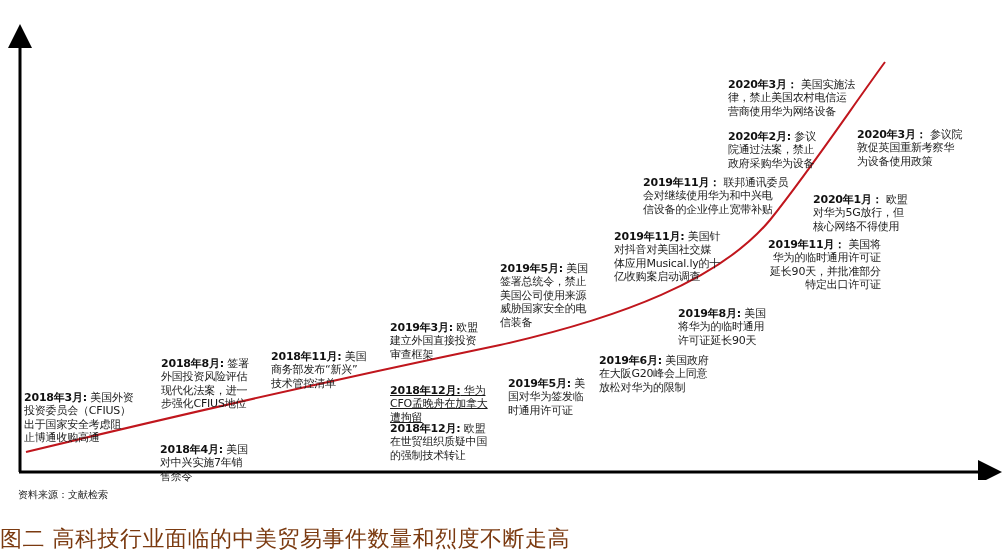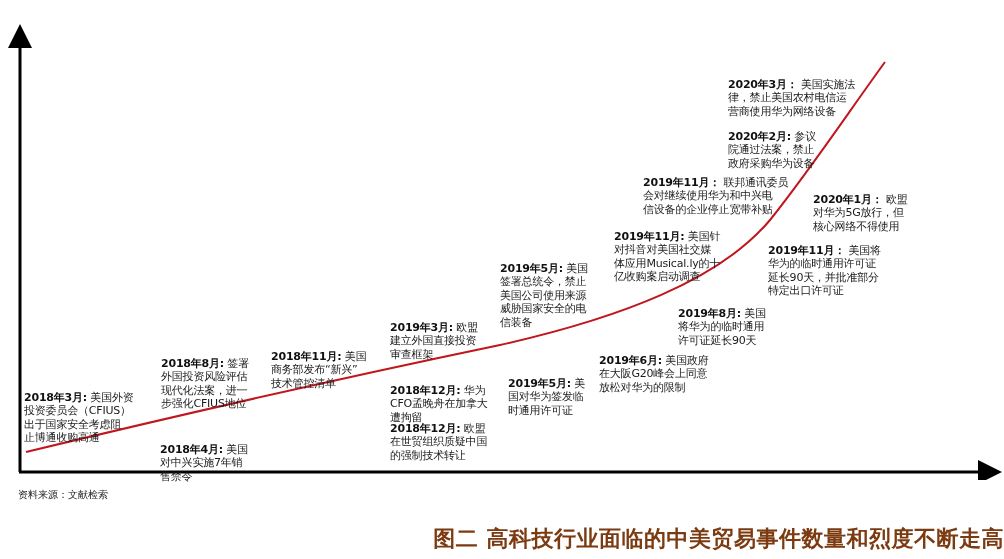--- a/index.html
+++ b/index.html
@@ -19,22 +19,22 @@
       white-space: pre-line;
       letter-spacing: -0.2px;
     }
     .event .date { font-weight: bold; color: #111; }
     .source {
       position: absolute; left: 18px; top: 488px;
       font-size: 10px; color: #222;
     }
     .caption {
       position: absolute; left: 0; top: 524px; width: 1004px;
-      text-align: right;
-      font-size: 22px; font-weight: bold;
+      text-align: left;
+      font-size: 22px; font-weight: normal;
       color: #7b3a10;
       letter-spacing: 0.5px;
     }
   </style>
 </head>
 <body>
 
 <div id="canvas">
 
   <svg class="axes" width="1004" height="480" viewBox="0 0 1004 480">
@@ -71,21 +71,21 @@
 步强化CFIUS地位</span>
   </div>
 
 
   <div class="event" style="left:271px; top:336px;">
     <span class="date">2018年11月:</span><span> 美国
 商务部发布“新兴”
 技术管控清单</span>
   </div>
 
-  <div class="event" style="left:390px; top:370px;">
+  <div class="event" style="left:390px; top:370px;text-decoration:underline;">
     <span class="date">2018年12月:</span><span> 华为
 CFO孟晚舟在加拿大
 遭拘留</span>
   </div>
 
   <div class="event" style="left:390px; top:408px;">
     <span class="date">2018年12月:</span><span> 欧盟
 在世贸组织质疑中国
 的强制技术转让</span>
   </div>
@@ -128,21 +128,21 @@
 将华为的临时通用
 许可证延长90天</span>
   </div>
 
   <div class="event" style="left:643px; top:162px;">
     <span class="date">2019年11月：</span><span> 联邦通讯委员
 会对继续使用华为和中兴电
 信设备的企业停止宽带补贴</span>
   </div>
 
-  <div class="event" style="left:768px; top:230px;">
+  <div class="event" style="left:768px; top:224px;text-align:right;">
     <span class="date">2019年11月：</span><span> 美国将
 华为的临时通用许可证
 延长90天，并批准部分
 特定出口许可证</span>
   </div>
 
   <div class="event" style="left:728px; top:116px;">
     <span class="date">2020年2月:</span><span> 参议
 院通过法案，禁止
 政府采购华为设备</span>
@@ -153,17 +153,22 @@
 对华为5G放行，但
 核心网络不得使用</span>
   </div>
 
   <div class="event" style="left:728px; top:64px;">
     <span class="date">2020年3月：</span><span> 美国实施法
 律，禁止美国农村电信运
 营商使用华为网络设备</span>
   </div>
 
+  <div class="event" style="left:857px; top:114px;">
+    <span class="date">2020年3月：</span><span> 参议院
+敦促英国重新考察华
+为设备使用政策</span>
+  </div>
 
 
   <div class="source">资料来源：文献检索</div>
   <div class="caption">图二 高科技行业面临的中美贸易事件数量和烈度不断走高</div>
 </div>
 
 </body></html>

